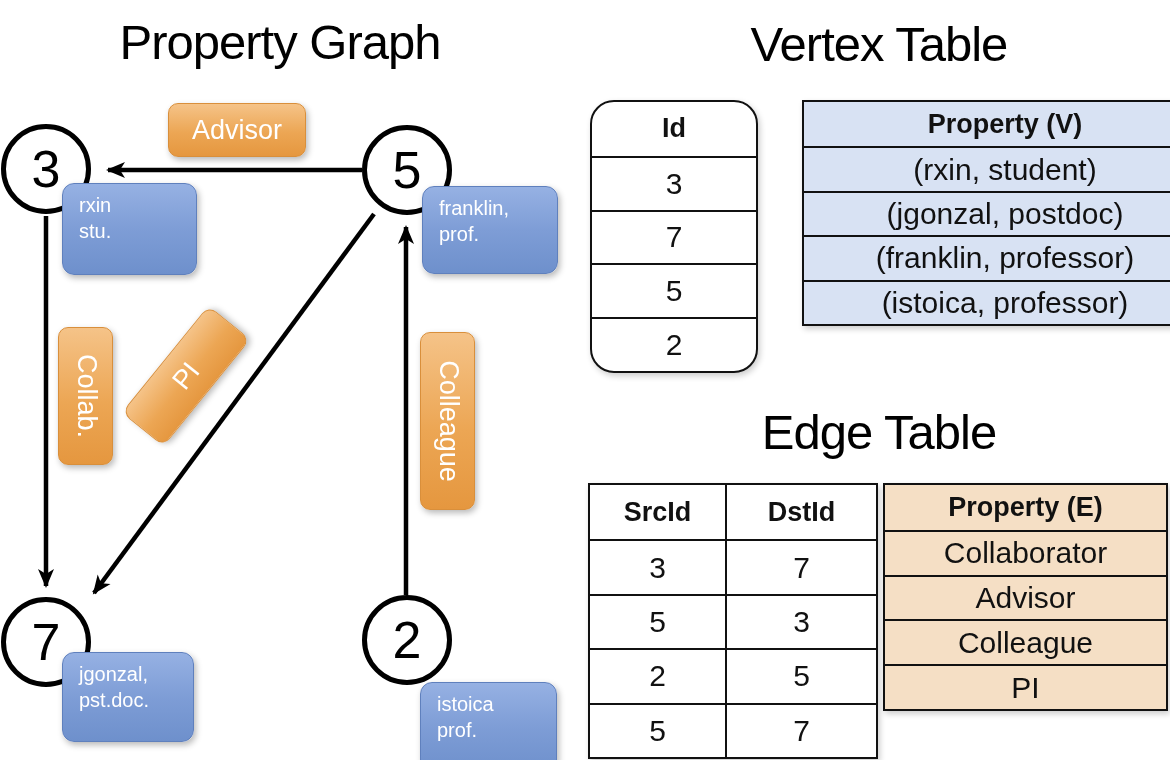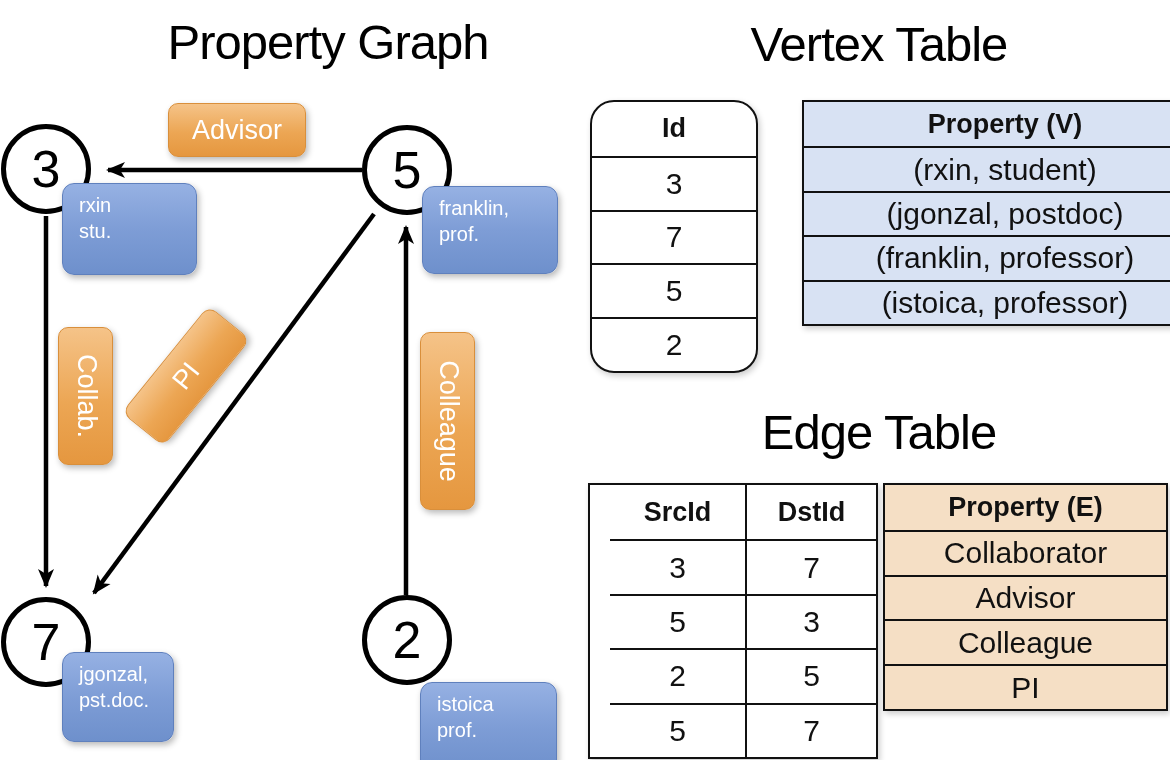--- a/index.html
+++ b/index.html
@@ -34,21 +34,21 @@
   .tbl .cell.hdr{font-size:27px;font-weight:700;}
   .tbl .cell.vleft{border-left:2.5px solid #111;}
   .fill-v .cell{background:#D8E2F3;}
   .fill-e .cell{background:#F5DFC5;}
 </style>
 </head>
 <body>
 
 <div class="stage">
 
-  <div class="title" style="left:0;top:14px;width:560px;padding-left:48px;">Property Graph</div>
+  <div class="title" style="left:0;top:14px;width:560px;">Property Graph</div>
   <div class="title" style="left:588px;top:16px;width:582px;">Vertex Table</div>
   <div class="title" style="left:588px;top:404px;width:582px;">Edge Table</div>
 
   <svg class="edges-svg" width="1170" height="760" viewBox="0 0 1170 760">
     <defs>
       <marker id="arrow" markerUnits="userSpaceOnUse" markerWidth="24" markerHeight="24" refX="19" refY="11" orient="auto">
         <path d="M2,3 L21,11 L2,19 L7,11 Z" fill="#000"></path>
       </marker>
     </defs>
     <line x1="362" y1="170" x2="108" y2="170" stroke="#000" stroke-width="4.5" marker-end="url(#arrow)"></line>
@@ -76,21 +76,21 @@
   </div>
 
   <div class="vprop" style="left:62px;top:183px;width:135px;height:92px;">
     <div>rxin</div>
     <div>stu.</div>
   </div>
   <div class="vprop" style="left:422px;top:186px;width:136px;height:88px;">
     <div>franklin,</div>
     <div>prof.</div>
   </div>
-  <div class="vprop" style="left:62px;top:652px;width:112px;height:90px;">
+  <div class="vprop" style="left:62px;top:652px;width:132px;height:90px;">
     <div>jgonzal,</div>
     <div>pst.doc.</div>
   </div>
   <div class="vprop" style="left:420px;top:682px;width:137px;height:90px;">
     <div>istoica</div>
     <div>prof.</div>
   </div>
 
   <div class="tbl" style="left:590px;top:100px;width:168px;height:273px;grid-template-rows:repeat(5,1fr);border-radius:24px;">
     <div class="cell hdr first">Id</div>
@@ -100,21 +100,21 @@
     <div class="cell">2</div>
   </div>
   <div class="tbl fill-v" style="left:802px;top:100px;width:406px;height:226px;grid-template-rows:repeat(5,1fr);">
     <div class="cell hdr first">Property (V)</div>
     <div class="cell">(rxin, student)</div>
     <div class="cell">(jgonzal, postdoc)</div>
     <div class="cell">(franklin, professor)</div>
     <div class="cell">(istoica, professor)</div>
   </div>
 
-  <div class="tbl" style="left:588px;top:483px;width:290px;height:276px;grid-template-columns:135px 1fr;grid-template-rows:repeat(5,1fr);padding-left:20px;">
+  <div class="tbl" style="left:588px;top:483px;width:290px;height:276px;grid-template-columns:135px 1fr;grid-template-rows:repeat(5,1fr);">
     <div class="cell hdr first">SrcId</div>
     <div class="cell hdr first vleft">DstId</div>
     <div class="cell">3</div>
     <div class="cell vleft">7</div>
     <div class="cell">5</div>
     <div class="cell vleft">3</div>
     <div class="cell">2</div>
     <div class="cell vleft">5</div>
     <div class="cell">5</div>
     <div class="cell vleft">7</div>

